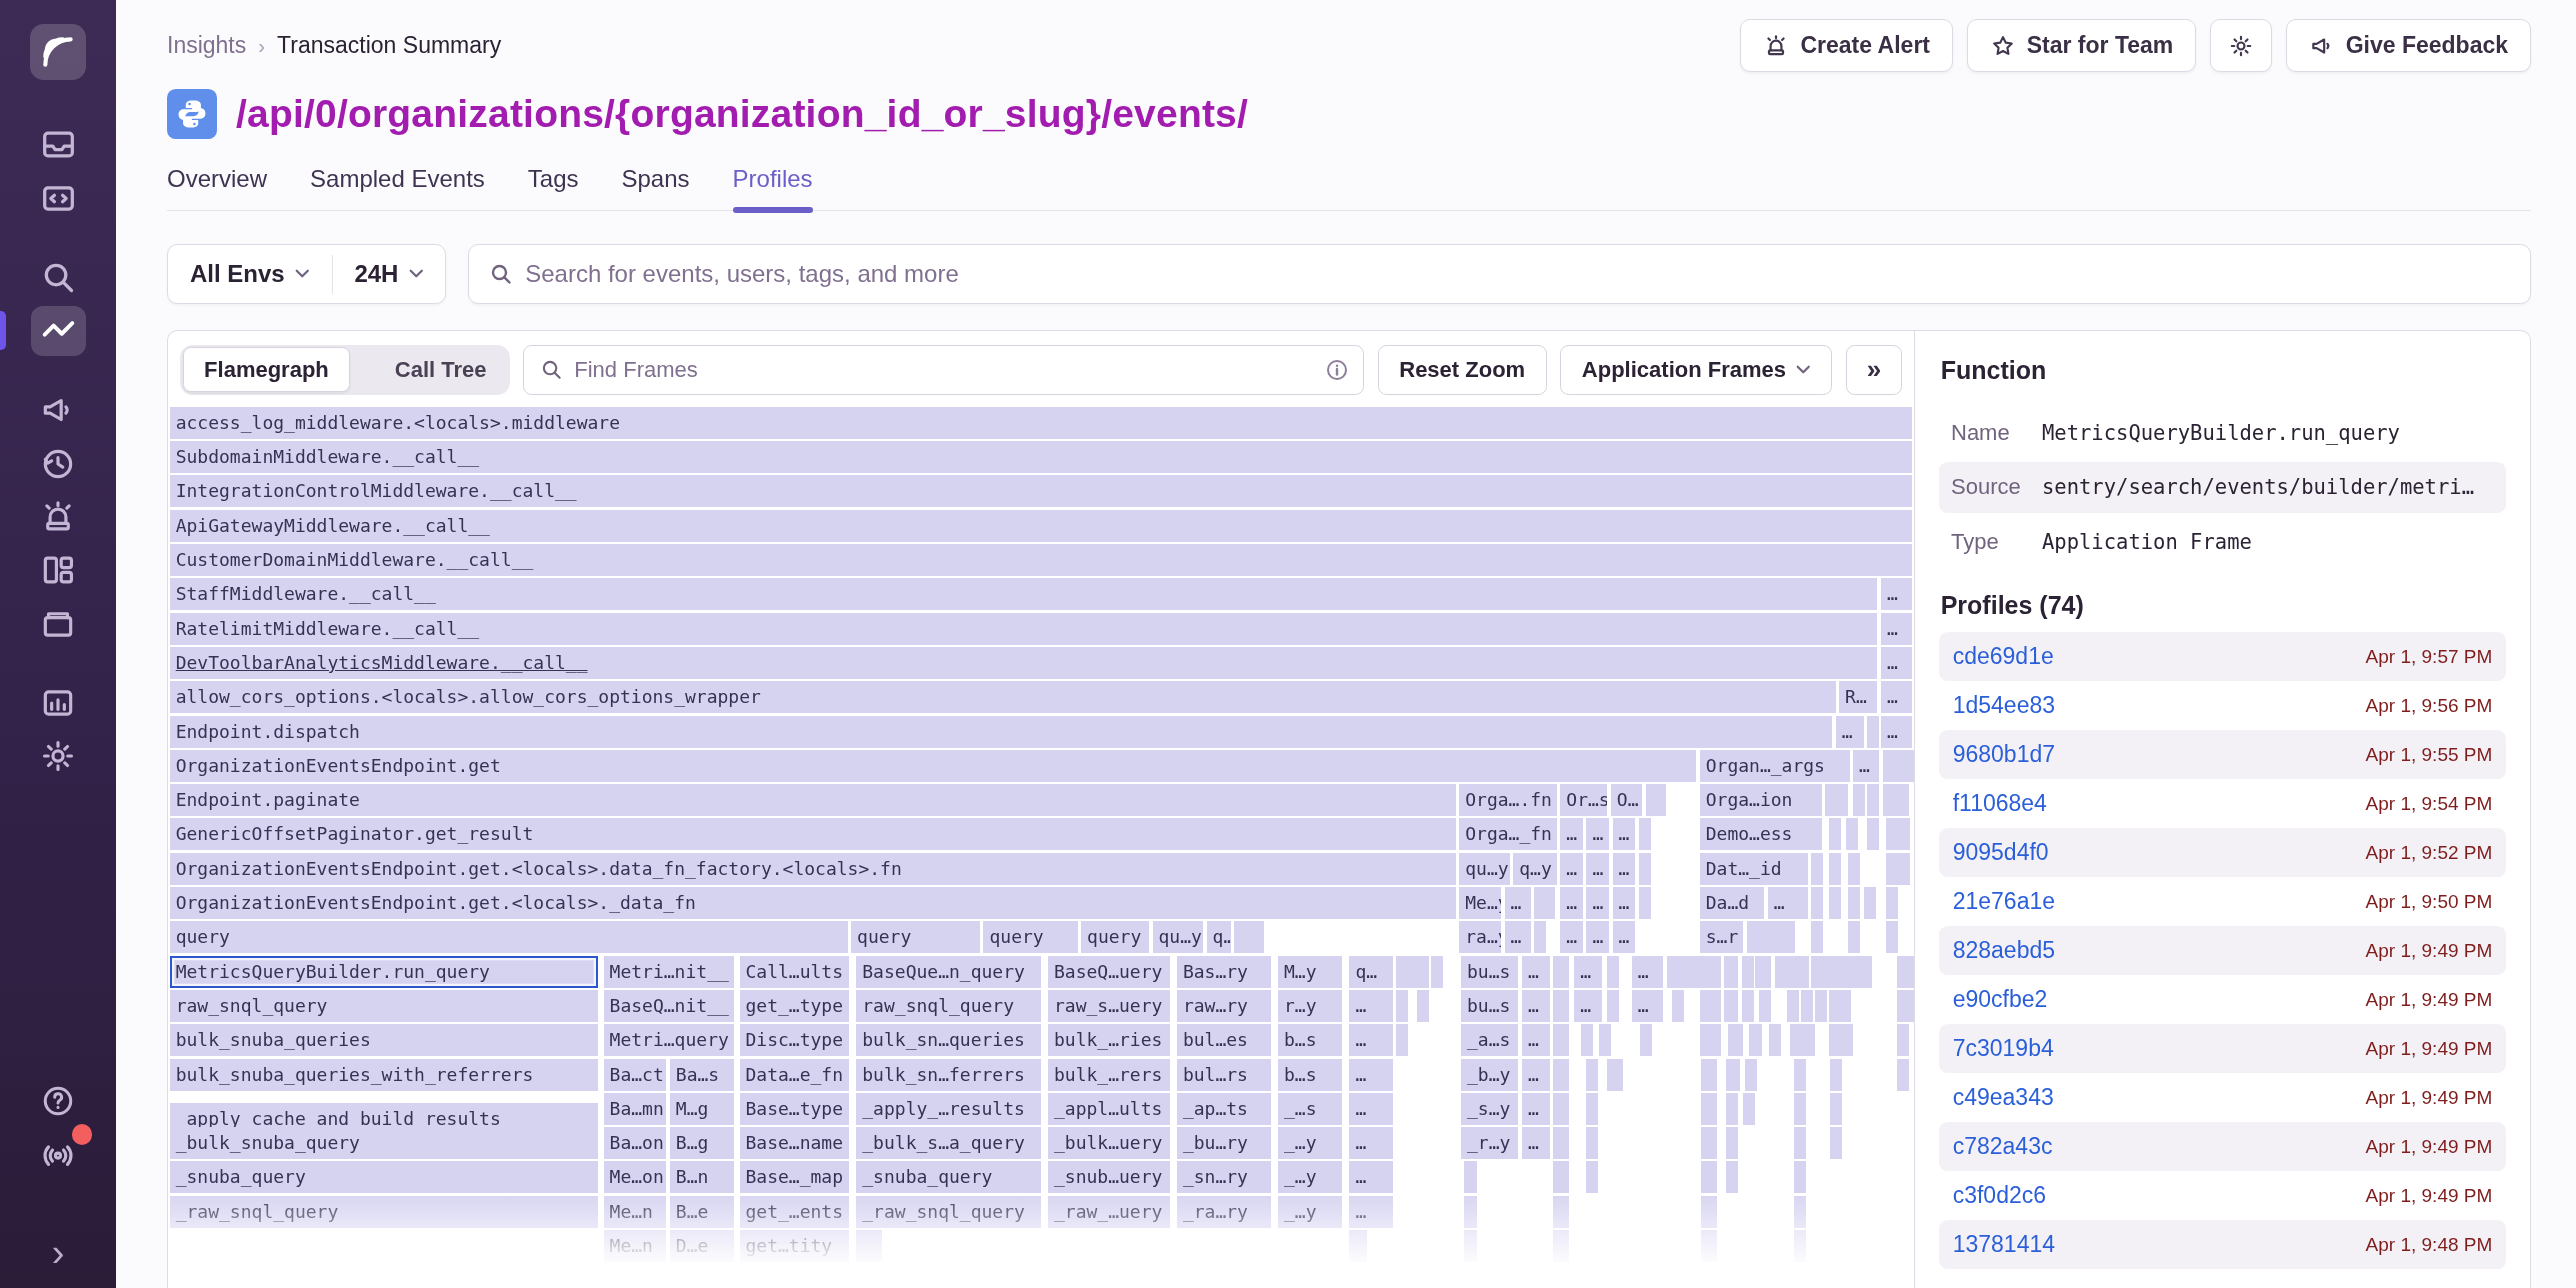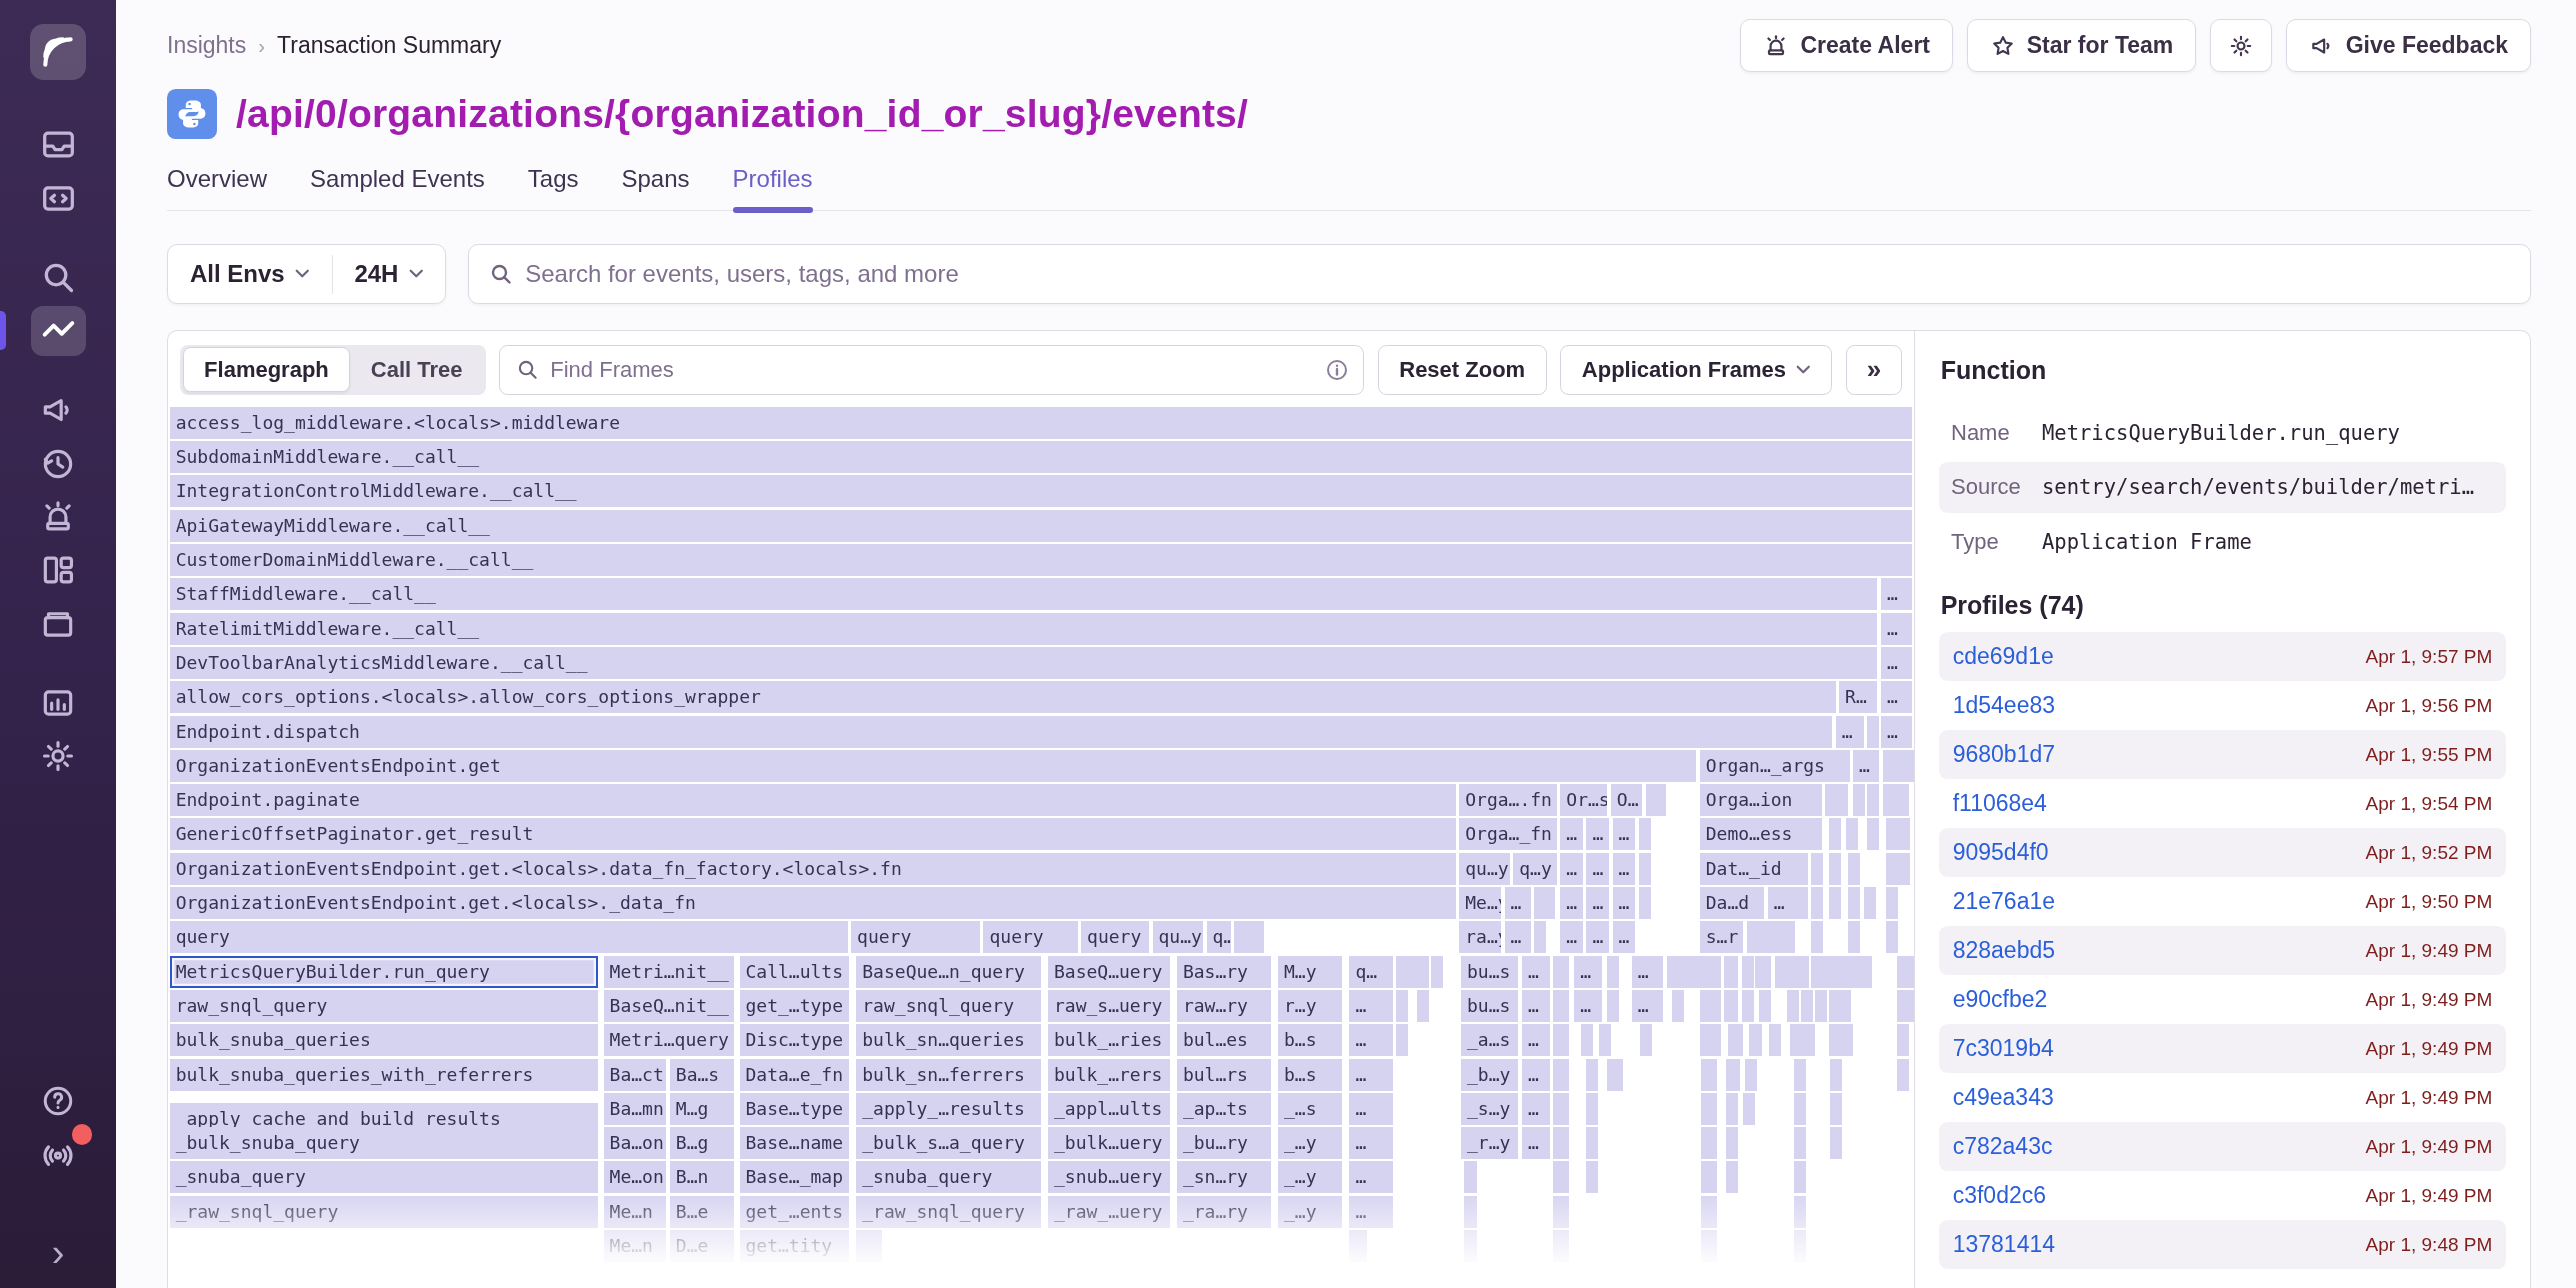--- a/index.html
+++ b/index.html
@@ -57,21 +57,21 @@
     font-size:24px;color:#2b2233;background:#fff;font-family:"Liberation Sans",sans-serif;box-shadow:0 1.7px 2.6px rgba(43,34,51,.04);}
   .search-box input::placeholder{color:#80708f;}
   .mag{position:absolute;left:20.5px;top:18px;}
   .mag circle,.mag line{stroke:#71637e;stroke-width:2.4;fill:none;stroke-linecap:round;}
 
   
   .card{margin-top:26px;flex:1;border:0.9px solid #e0dce6;border-bottom:none;border-radius:10.3px 10.3px 0 0;background:#fff;
     display:flex;overflow:hidden;}
   .flame-side{flex:1;display:flex;flex-direction:column;position:relative;min-width:0;}
   .flame-toolbar{display:flex;align-items:center;gap:13.7px;padding:13.7px 12px 12px 12px;}
-  .view-seg{display:flex;background:#ebe8ef;border-radius:8px;padding:2.6px;flex-shrink:0;}
+  .view-seg{display:flex;background:#ebe8ef;border-radius:13px;padding:2.6px;flex-shrink:0;gap:24px;}
   .view-btn{height:45px;display:flex;align-items:center;padding:0 20.5px;font-size:22px;font-weight:700;color:#4a4155;
     border-radius:7.7px;cursor:pointer;}
   .view-btn.active{background:#fff;border:0.9px solid #d7d2dd;color:#2b2233;box-shadow:0 1.7px 2.6px rgba(43,34,51,.06);}
   .find-box{position:relative;flex:1;height:50px;}
   .find-box input{width:100%;height:100%;border:0.9px solid #d7d2dd;border-radius:8.6px;padding:0 51px 0 50px;font-size:22px;
     color:#2b2233;font-family:"Liberation Sans",sans-serif;}
   .find-box input::placeholder{color:#80708f;}
   .find-mag{position:absolute;left:17px;top:13.7px;}
   .find-mag circle,.find-mag line{stroke:#71637e;stroke-width:2.2;fill:none;stroke-linecap:round;}
   .info-ic{position:absolute;right:15.4px;top:13px;}
@@ -355,21 +355,21 @@
             </div>
             <div class="frow">
               <div class="fseg" style="left: 0%; width: 98%;">StaffMiddleware.__call__</div>
               <div class="fseg" style="left: 98.2%; width: 1.8%;">…</div>
             </div>
             <div class="frow">
               <div class="fseg" style="left: 0%; width: 98%;">RatelimitMiddleware.__call__</div>
               <div class="fseg" style="left: 98.2%; width: 1.8%;">…</div>
             </div>
             <div class="frow">
-              <div class="fseg" style="left: 0%; width: 98%;">DevToolbarAnalyticsMiddleware.__call__</div>
+              <div class="fseg" style="left: 0%; width: 98%; text-decoration: underline;">DevToolbarAnalyticsMiddleware.__call__</div>
               <div class="fseg" style="left: 98.2%; width: 1.8%;">…</div>
             </div>
             <div class="frow">
               <div class="fseg" style="left: 0%; width: 95.6%;">allow_cors_options.&lt;locals&gt;.allow_cors_options_wrapper</div>
               <div class="fseg" style="left: 95.8%; width: 2.2%;">R…</div>
               <div class="fseg" style="left: 98.2%; width: 1.8%;">…</div>
             </div>
             <div class="frow">
               <div class="fseg" style="left: 0%; width: 95.4%;">Endpoint.dispatch</div>
               <div class="fseg" style="left: 95.6%; width: 1.6%;">…</div>

